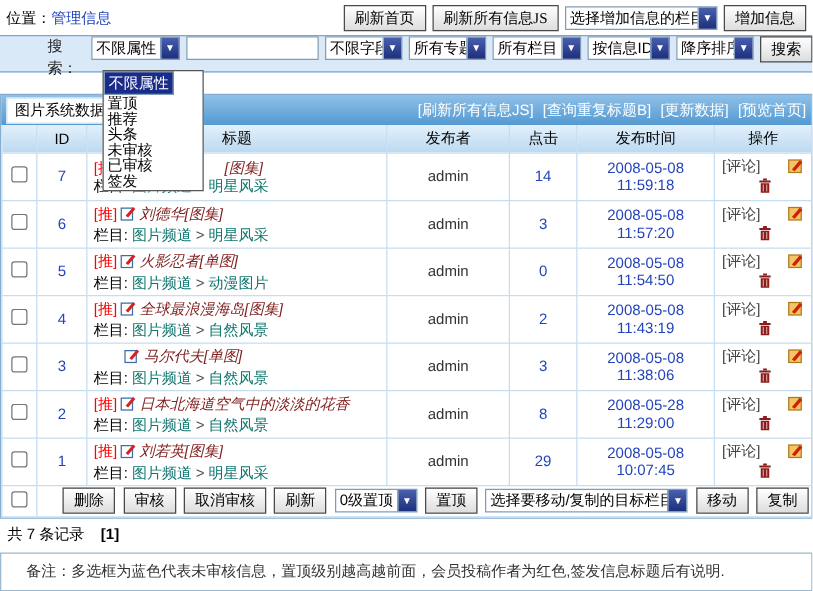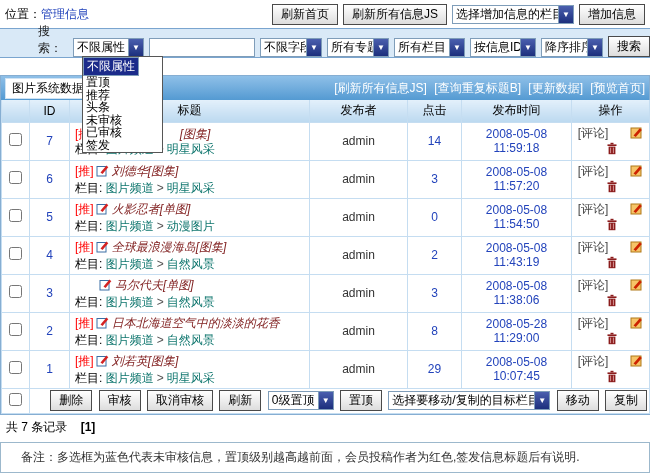--- a/index.html
+++ b/index.html
@@ -10,33 +10,33 @@
   }
   a { text-decoration: none; color:#0f766e; cursor:pointer; }
 
   
   .topbar { height:28px; display:flex; align-items:center; padding:0 5px; }
   .loc { flex:1; color:#000; }
   .loc a { color:#2243bb; }
   .topbtns { display:flex; align-items:center; gap:5px; }
 
   .btn {
-    font-family: Liberation Sans, sans-serif; font-size:12px; color:#000;
+    font-family: Liberation Serif, serif; font-size:12px; color:#000;
     background: linear-gradient(#ffffff, #dddddd);
     border:1px solid #4a4a4a; height:21px; padding:0 8px; white-space:nowrap; cursor:pointer;
   }
 
   .sel { display:inline-flex; align-items:center; background:#fff; border:1px solid #7f9db9; height:19px; cursor:pointer; }
   .sel-label { flex:1; padding:0 3px; white-space:nowrap; overflow:hidden; font-size:12px; color:#000; }
   .sel-arrow { width:15px; align-self:stretch; background:linear-gradient(#4a5fae,#1c2f7d); color:#fff; font-size:8px;
                display:flex; align-items:center; justify-content:center; border-left:1px solid #7f9db9; }
 
   
   .searchbar { height:30px; background:#d9e9f7; border-top:1px solid #7aa5cf; border-bottom:1px solid #7aa5cf;
-               display:flex; align-items:flex-end; padding-left:38px; gap:5px; }
+               display:flex; align-items:flex-start; padding-left:38px; gap:5px; }
   .kw { width:106px; height:19px; border:1px solid #7f9db9; background:#fff; font-size:12px; padding:0 2px; }
   .gaparea { height:17px; }
 
   
   .tablewrap { border:1px solid #86aed2; }
   .bluebar { height:24px; background:linear-gradient(#8fc0e8, #549ad2); display:flex; align-items:center; padding:0 4px; }
   .tab { background:#fff; border:1px solid #cfe3f4; padding:1px 6px; font-size:12px; color:#000; white-space:nowrap; }
   .barlinks { flex:1; text-align:right; }
   .barlinks a { color:#fff; margin-left:4px; font-size:12px; }
 

